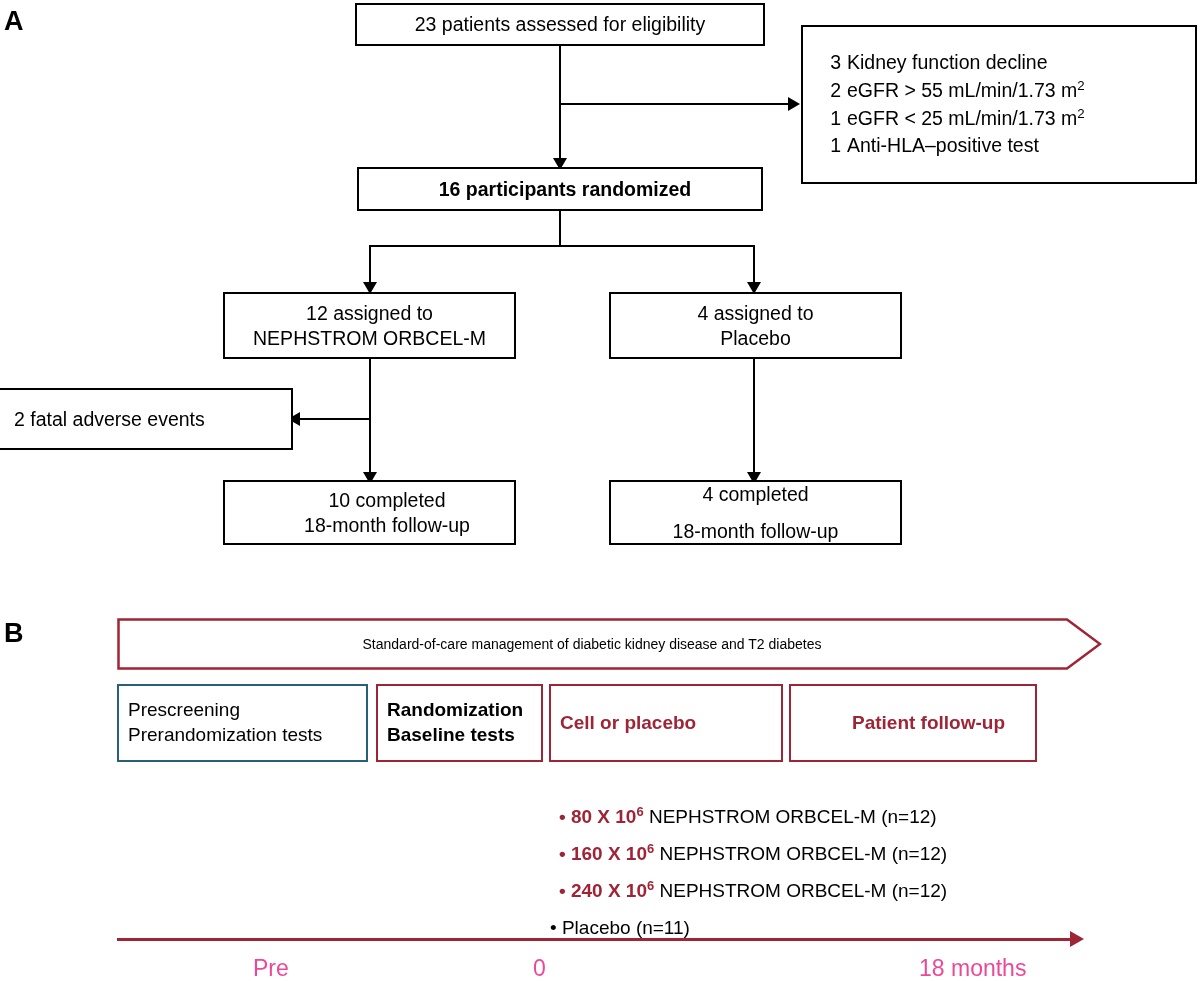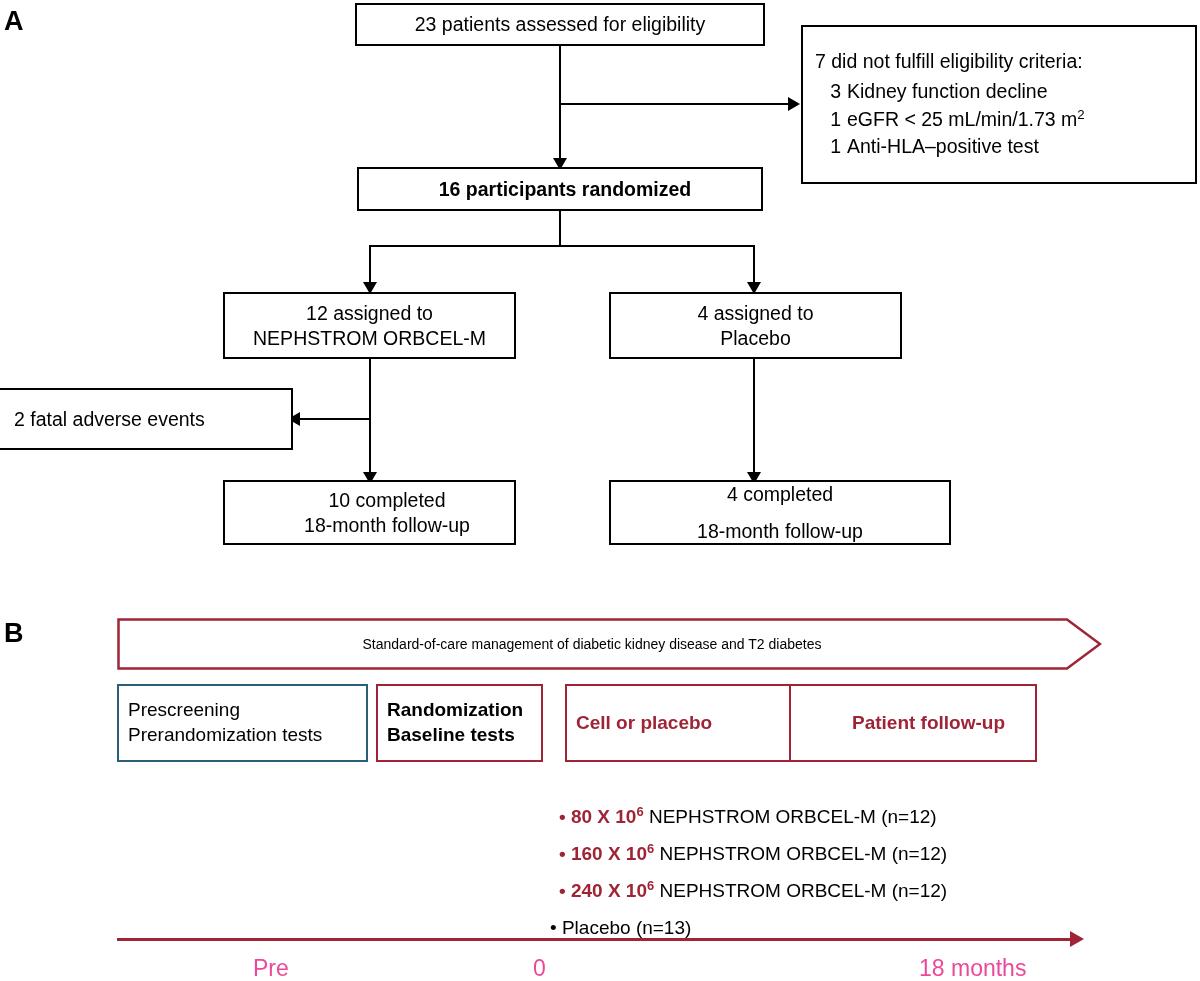--- a/index.html
+++ b/index.html
@@ -128,23 +128,25 @@
 <body>
 
 <div class="panel-letter" style="left:4px; top:6px;">A</div>
 
 <div class="box" style="left:355px; top:3px; width:410px; height:43px;">
   <div>23 patients assessed for eligibility</div>
 </div>
 
 <div class="box left-align" style="left:801px; top:25px; width:396px; height:159px; padding:8px 12px;">
   <div class="elig-list">
-    <div class="elig-head">7 did not fulfill eligibility criteria:</div>
     <div class="row">
       <span class="num">3</span><span>Kidney function decline</span>
+    </div>
+    <div class="row">
+      <span class="num">2</span><span>eGFR &gt; 55 mL/min/1.73 m<sup>2</sup></span>
     </div>
     <div class="row">
       <span class="num">1</span><span>eGFR &lt; 25 mL/min/1.73 m<sup>2</sup></span>
     </div>
     <div class="row">
       <span class="num">1</span><span>Anti-HLA–positive test</span>
     </div>
   </div>
 </div>
 
@@ -183,21 +185,21 @@
   <div>2 fatal adverse events</div>
 </div>
 
 <div class="line vline" style="left:753px; top:359px; height:116px;"></div>
 <div class="arrowhead-down" style="left:747px; top:472px;"></div>
 
 <div class="box" style="left:223px; top:480px; width:293px; height:65px;padding-left:43px;">
   <div>10 completed</div>
   <div>18-month follow-up</div>
 </div>
-<div class="box" style="left:609px; top:480px; width:342px; height:65px;gap:12px;">
+<div class="box" style="left:609px; top:480px; width:293px; height:65px;gap:12px;">
   <div>4 completed</div>
   <div>18-month follow-up</div>
 </div>
 
 <div class="panel-letter" style="left:4px; top:618px;">B</div>
 
 <div class="banner-wrap" style="left:117px; top:618px; width:985px; height:52px;">
   <svg width="985" height="52" viewBox="0 0 985 52" style="position:absolute; left:0; top:0;">
     <polygon points="1.5,1.5 950,1.5 983,26 950,50.5 1.5,50.5" fill="#ffffff" stroke="#9e2436" stroke-width="2.5"></polygon>
   </svg>
@@ -205,21 +207,21 @@
 </div>
 
 <div class="phase-box blue" style="left:117px; top:684px; width:251px; height:78px;">
   <div>Prescreening</div>
   <div>Prerandomization tests</div>
 </div>
 <div class="phase-box red" style="left:376px; top:684px; width:167px; height:78px;">
   <div class="bk">Randomization</div>
   <div class="bk">Baseline tests</div>
 </div>
-<div class="phase-box red" style="left:549px; top:684px; width:234px; height:78px;margin-left:16px;">
+<div class="phase-box red" style="left:549px; top:684px; width:234px; height:78px;">
   <div class="br">Cell or placebo</div>
 </div>
 <div class="phase-box red centered" style="left:789px; top:684px; width:248px; height:78px;">
   <div class="br">Patient follow-up</div>
 </div>
 
 <div class="dose" style="left:559px; top:806px;">
   <span class="bullet">•</span>
   <span class="red-bold">80 X 10<sup>6</sup></span>
   <span>NEPHSTROM ORBCEL-M (n=12)</span>
@@ -229,21 +231,21 @@
   <span class="red-bold">160 X 10<sup>6</sup></span>
   <span>NEPHSTROM ORBCEL-M (n=12)</span>
 </div>
 <div class="dose" style="left:559px; top:880px;">
   <span class="bullet">•</span>
   <span class="red-bold">240 X 10<sup>6</sup></span>
   <span>NEPHSTROM ORBCEL-M (n=12)</span>
 </div>
 <div class="dose" style="left:550px; top:917px;">
   <span>•</span>
-  <span>Placebo (n=13)</span>
+  <span>Placebo (n=11)</span>
 </div>
 
 <div class="timeline" style="left:117px; top:938px; width:955px;"></div>
 <div class="timeline-arrow" style="left:1070px; top:931px;"></div>
 
 <div class="tick-label" style="left:253px; top:955px;">Pre</div>
 <div class="tick-label" style="left:533px; top:955px;">0</div>
 <div class="tick-label" style="left:919px; top:955px;">18 months</div>
 
 </body></html>

